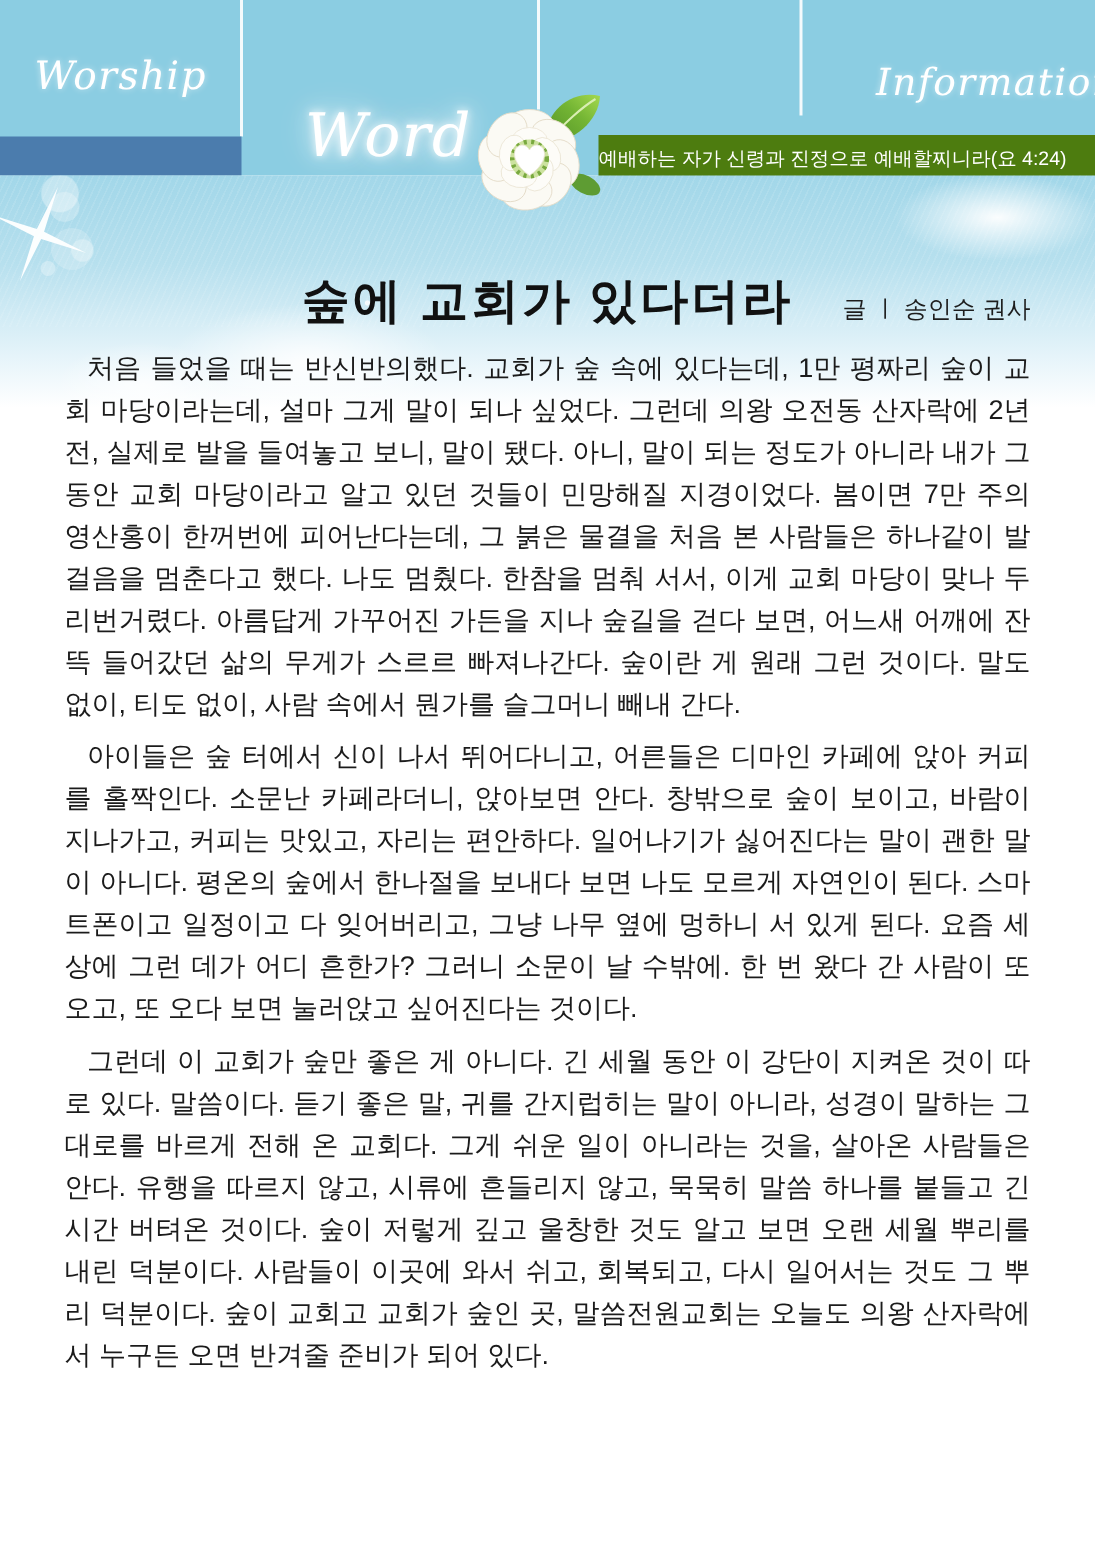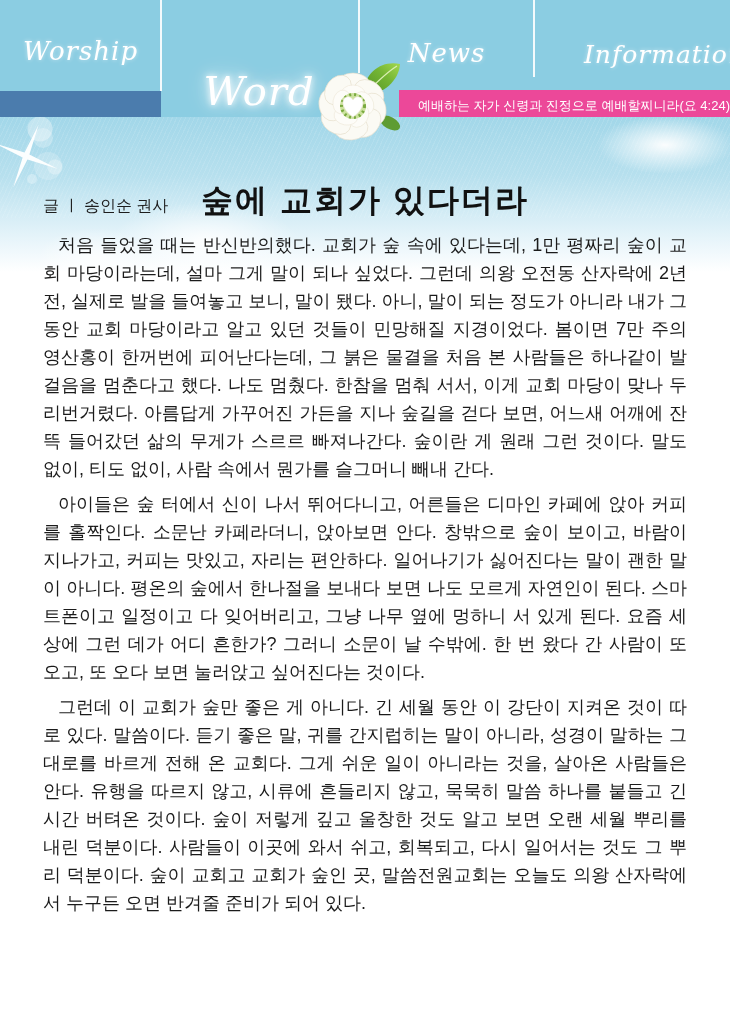--- a/index.html
+++ b/index.html
@@ -26,22 +26,22 @@
   .tab-news    { left:360px; top:38px; width:173px; font-size:26px; }
   .tab-info    { left:567px; top:40px; width:195px; font-size:25px; }
   .tab-word    {
     left:158px; top:68px; width:202px; font-size:40px;
     text-shadow:0 0 6px rgba(255,255,255,.95), 0 0 14px rgba(255,255,255,.8), 0 0 26px rgba(255,255,255,.6);
     z-index:4;
   }
 
   .bar-left  { position:absolute; left:0;   top:91px; width:161px; height:26px; background:#4b7cad; }
   .bar-right {
-    position:absolute; left:399px; top:90px; width:331px; height:32px; background:#ec4899;
-    display:flex; align-items:center; justify-content:flex-end;
+    position:absolute; left:399px; top:90px; width:331px; height:32px; background:#4d7c0f;
+    display:flex; align-items:center; justify-content:flex-start;
   }
   .verse { color:#ffffff; font-size:13px; white-space:nowrap; }
 
   .watercolor {
     position:absolute; left:0; top:117px; width:730px; height:155px;
     background:
       radial-gradient(ellipse 95px 40px at 665px 28px,  rgba(255,255,255,.95), rgba(255,255,255,0) 72%),
       radial-gradient(ellipse 130px 55px at 205px 125px, rgba(255,255,255,.9),  rgba(255,255,255,0) 72%),
       radial-gradient(ellipse 80px 40px at 95px 140px,   rgba(255,255,255,.75), rgba(255,255,255,0) 72%),
       radial-gradient(circle 13px at 40px 12px, rgba(255,255,255,.35) 0 12px, rgba(255,255,255,0) 13px),
@@ -58,42 +58,41 @@
   .flower  { position:absolute; left:311px; top:57px;  width:93px; height:87px; z-index:5; }
 
   
   .title {
     position:absolute; left:43px; top:158px; width:644px;
     text-align:center; font-size:32px; font-weight:bold; color:#111111;
     letter-spacing:2px; z-index:6; white-space:nowrap;
   }
   .byline {
     position:absolute; left:43px; top:196px; width:644px;
-    text-align:left; font-size:16px; color:#1d1d1d; z-index:6;
+    text-align:right; font-size:16px; color:#1d1d1d; z-index:6;
   }
   .body-text { position:absolute; left:43px; top:231px; width:644px; z-index:6; }
   .body-text p {
     margin:0 0 7px 0; font-size:18px; line-height:28px; color:#1b1b1b;
     text-align:justify; text-indent:15px; word-break:break-all;
   }
 </style>
 </head>
 <body>
 
 <div class="page">
 
   <div class="band">
     <div class="divider divider-1"></div>
     <div class="divider divider-2"></div>
     <div class="divider divider-3"></div>
   </div>
 
   <div class="script tab-worship">Worship</div>
   <div class="script tab-word">Word</div>
-  <div class="script tab-news">News</div>
   <div class="script tab-info">Information</div>
 
   <div class="bar-left"></div>
   <div class="bar-right">
     <span class="verse">예배하는 자가 신령과 진정으로 예배할찌니라(요 4:24)</span>
   </div>
 
   <div class="watercolor"></div>
 
   <svg class="sparkle" viewBox="0 0 80 80">

